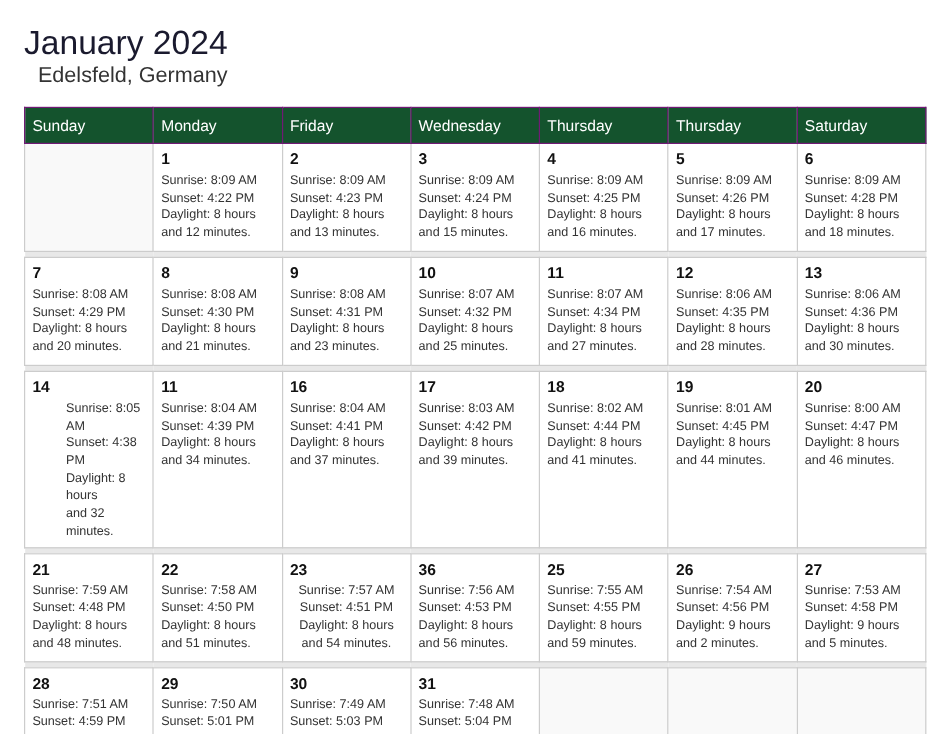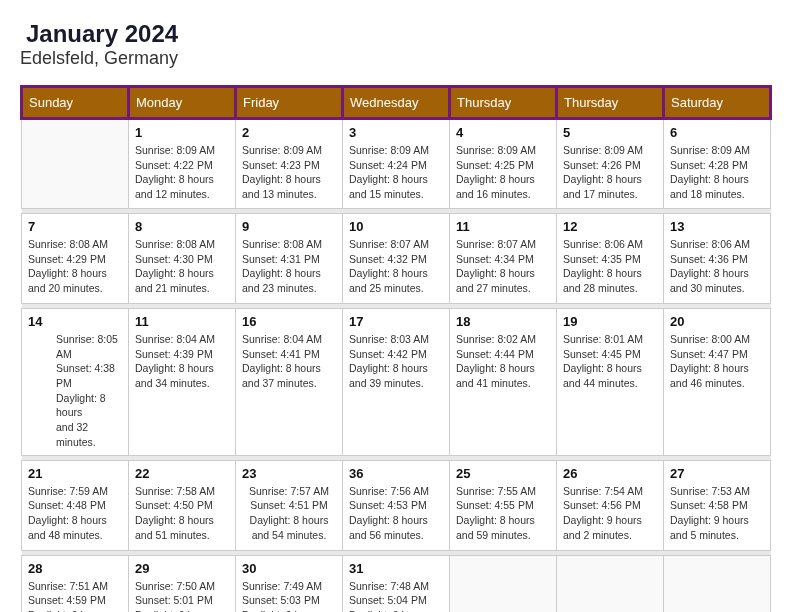--- a/index.html
+++ b/index.html
@@ -22,41 +22,41 @@
       gap: 4px;
     }
     .logo-icon {
       width: 32px;
       height: 32px;
     }
     .title-block {
       text-align: right;
     }
     .month-title {
-      font-size: 24px;
-      font-weight: bold;
+      font-size: 28px;
+      font-weight: normal;
       color: #1a1a2e;
     }
     .location {
       font-size: 18px;
       color: #333;
     }
     .calendar-table {
       width: 100%;
       border-collapse: collapse;
       font-size: 11px;
     }
     .calendar-table th {
-      background-color: #a16207;
+      background-color: #14532d;
       color: #fff;
       padding: 7px 6px;
       text-align: left;
       font-size: 13px;
       font-weight: normal;
-      border: 3px solid #701a75;
+      border: 1px solid #701a75;
     }
     .calendar-table td {
       border: 1px solid #ccc;
       vertical-align: top;
       padding: 5px 6px;
       min-height: 80px;
       height: 90px;
       width: calc(100% / 7);
       color: #333;
       background: #fff;

